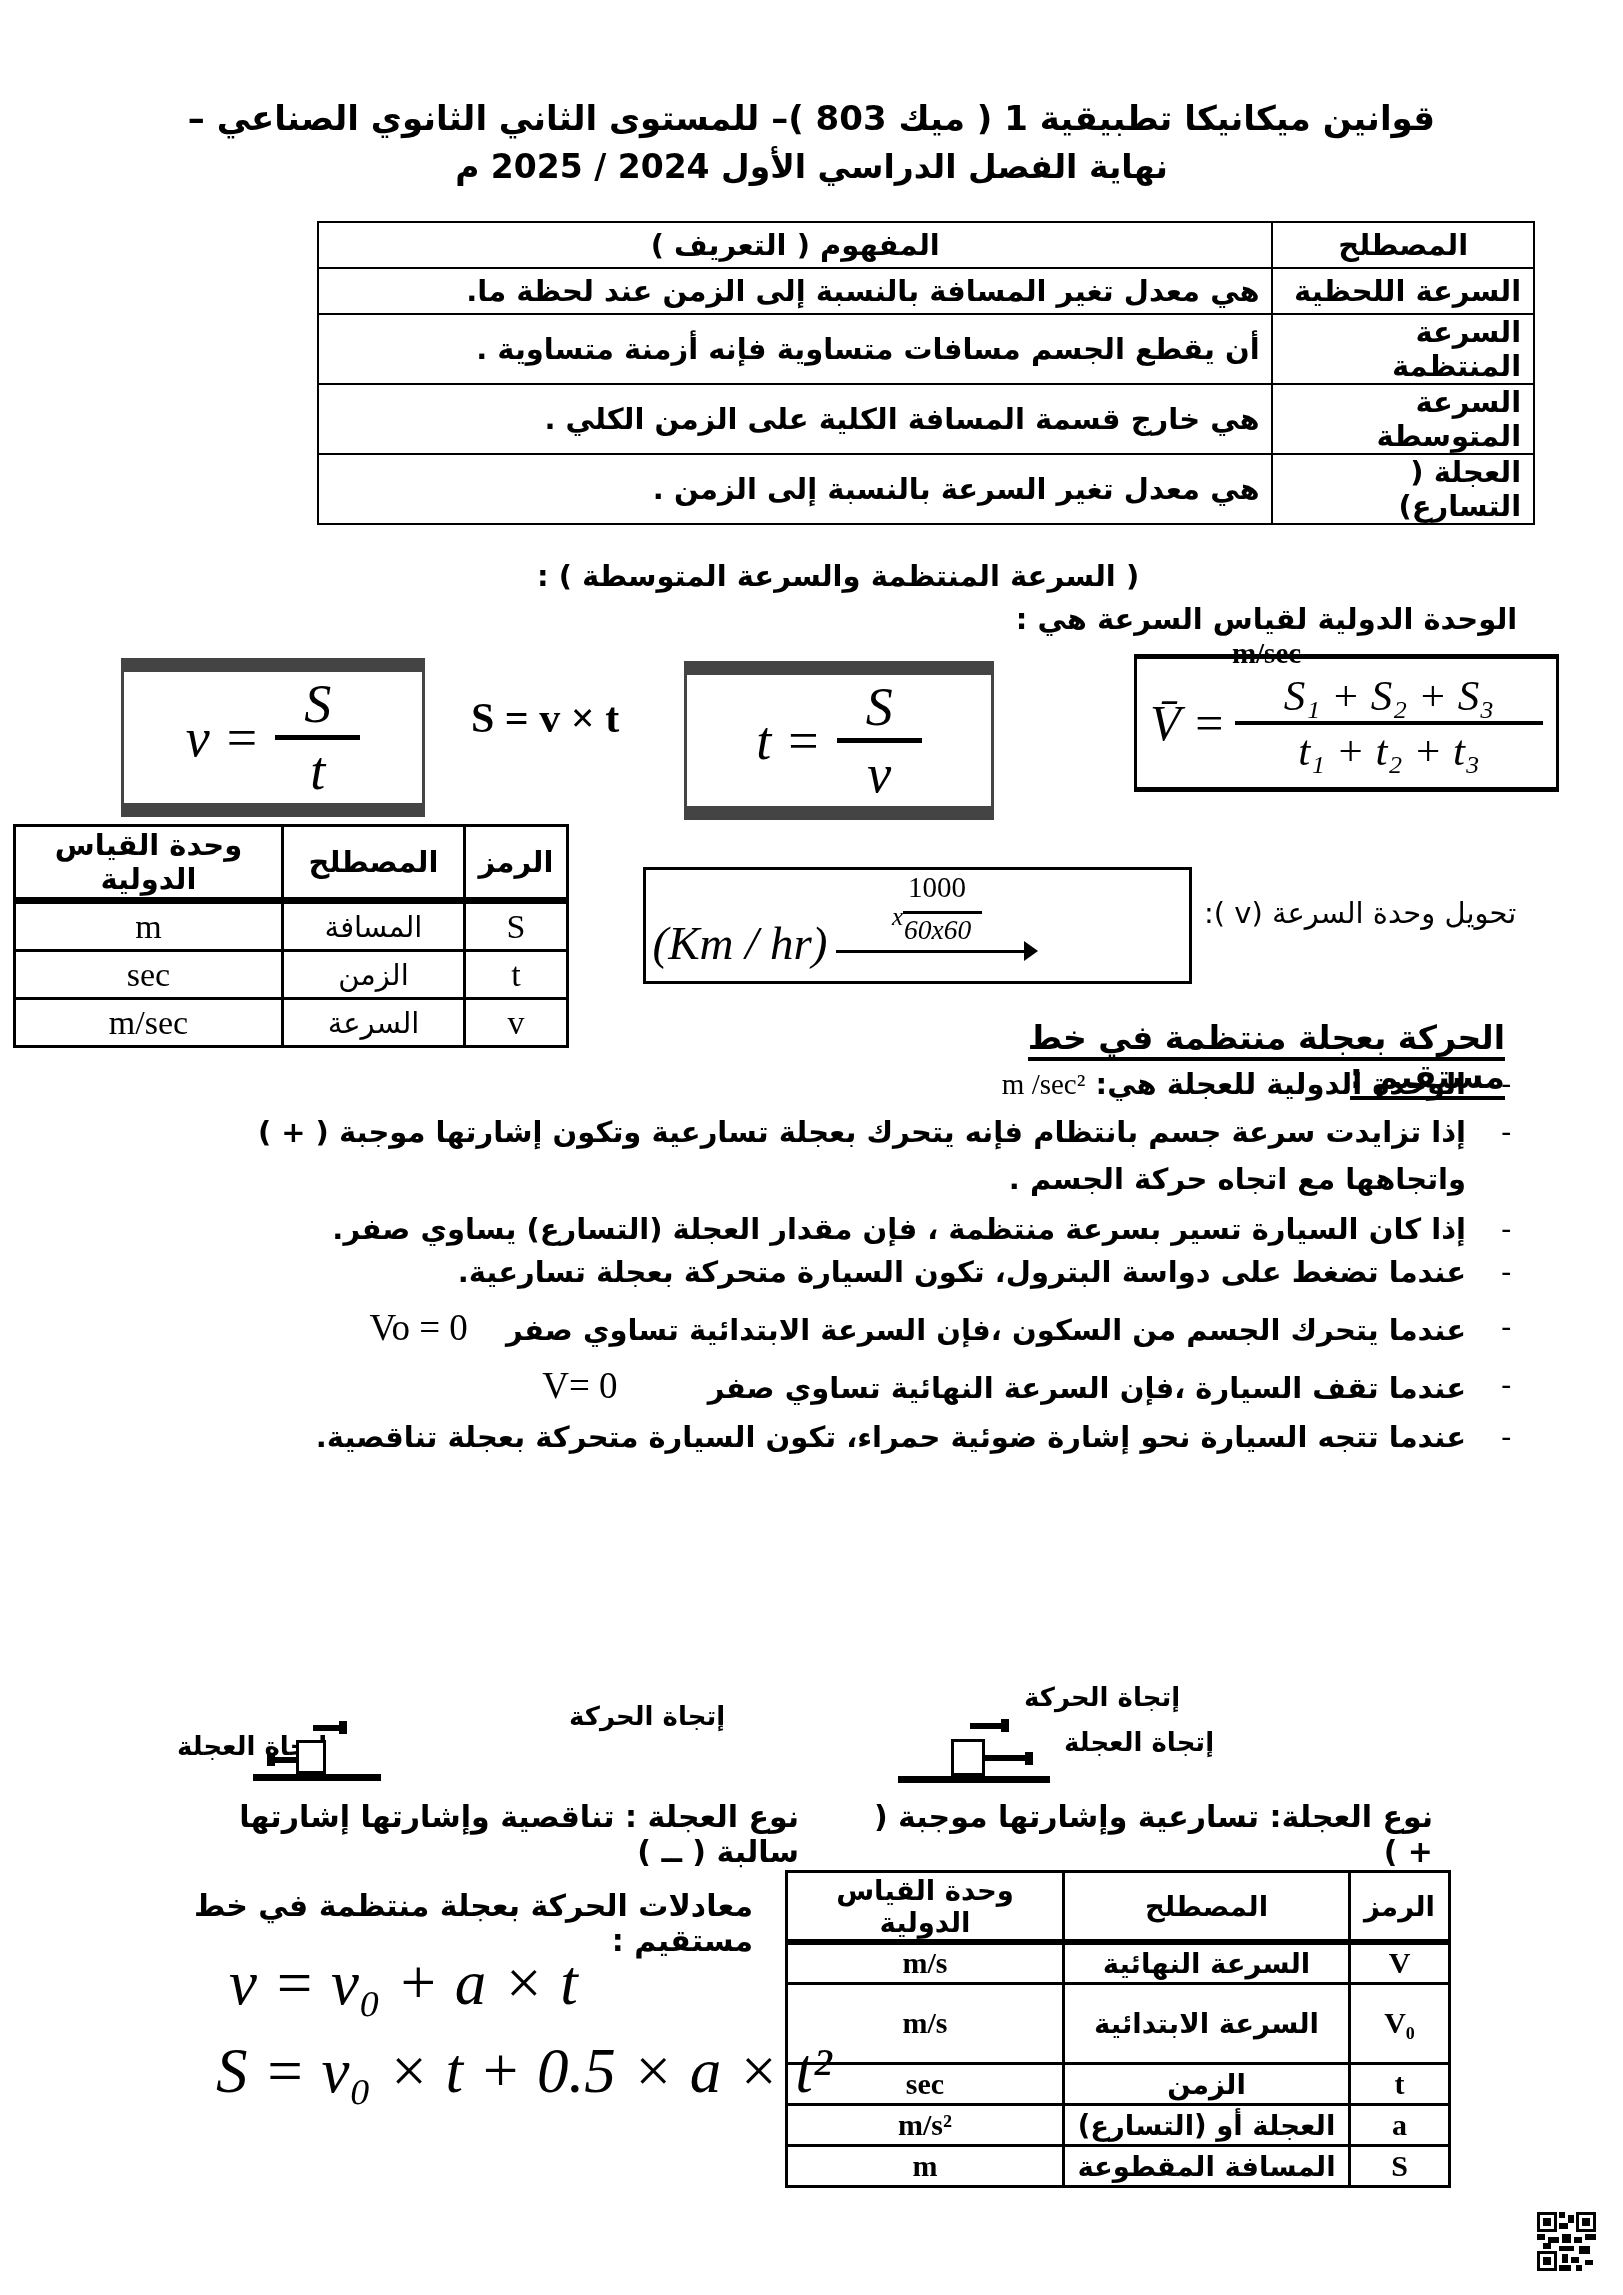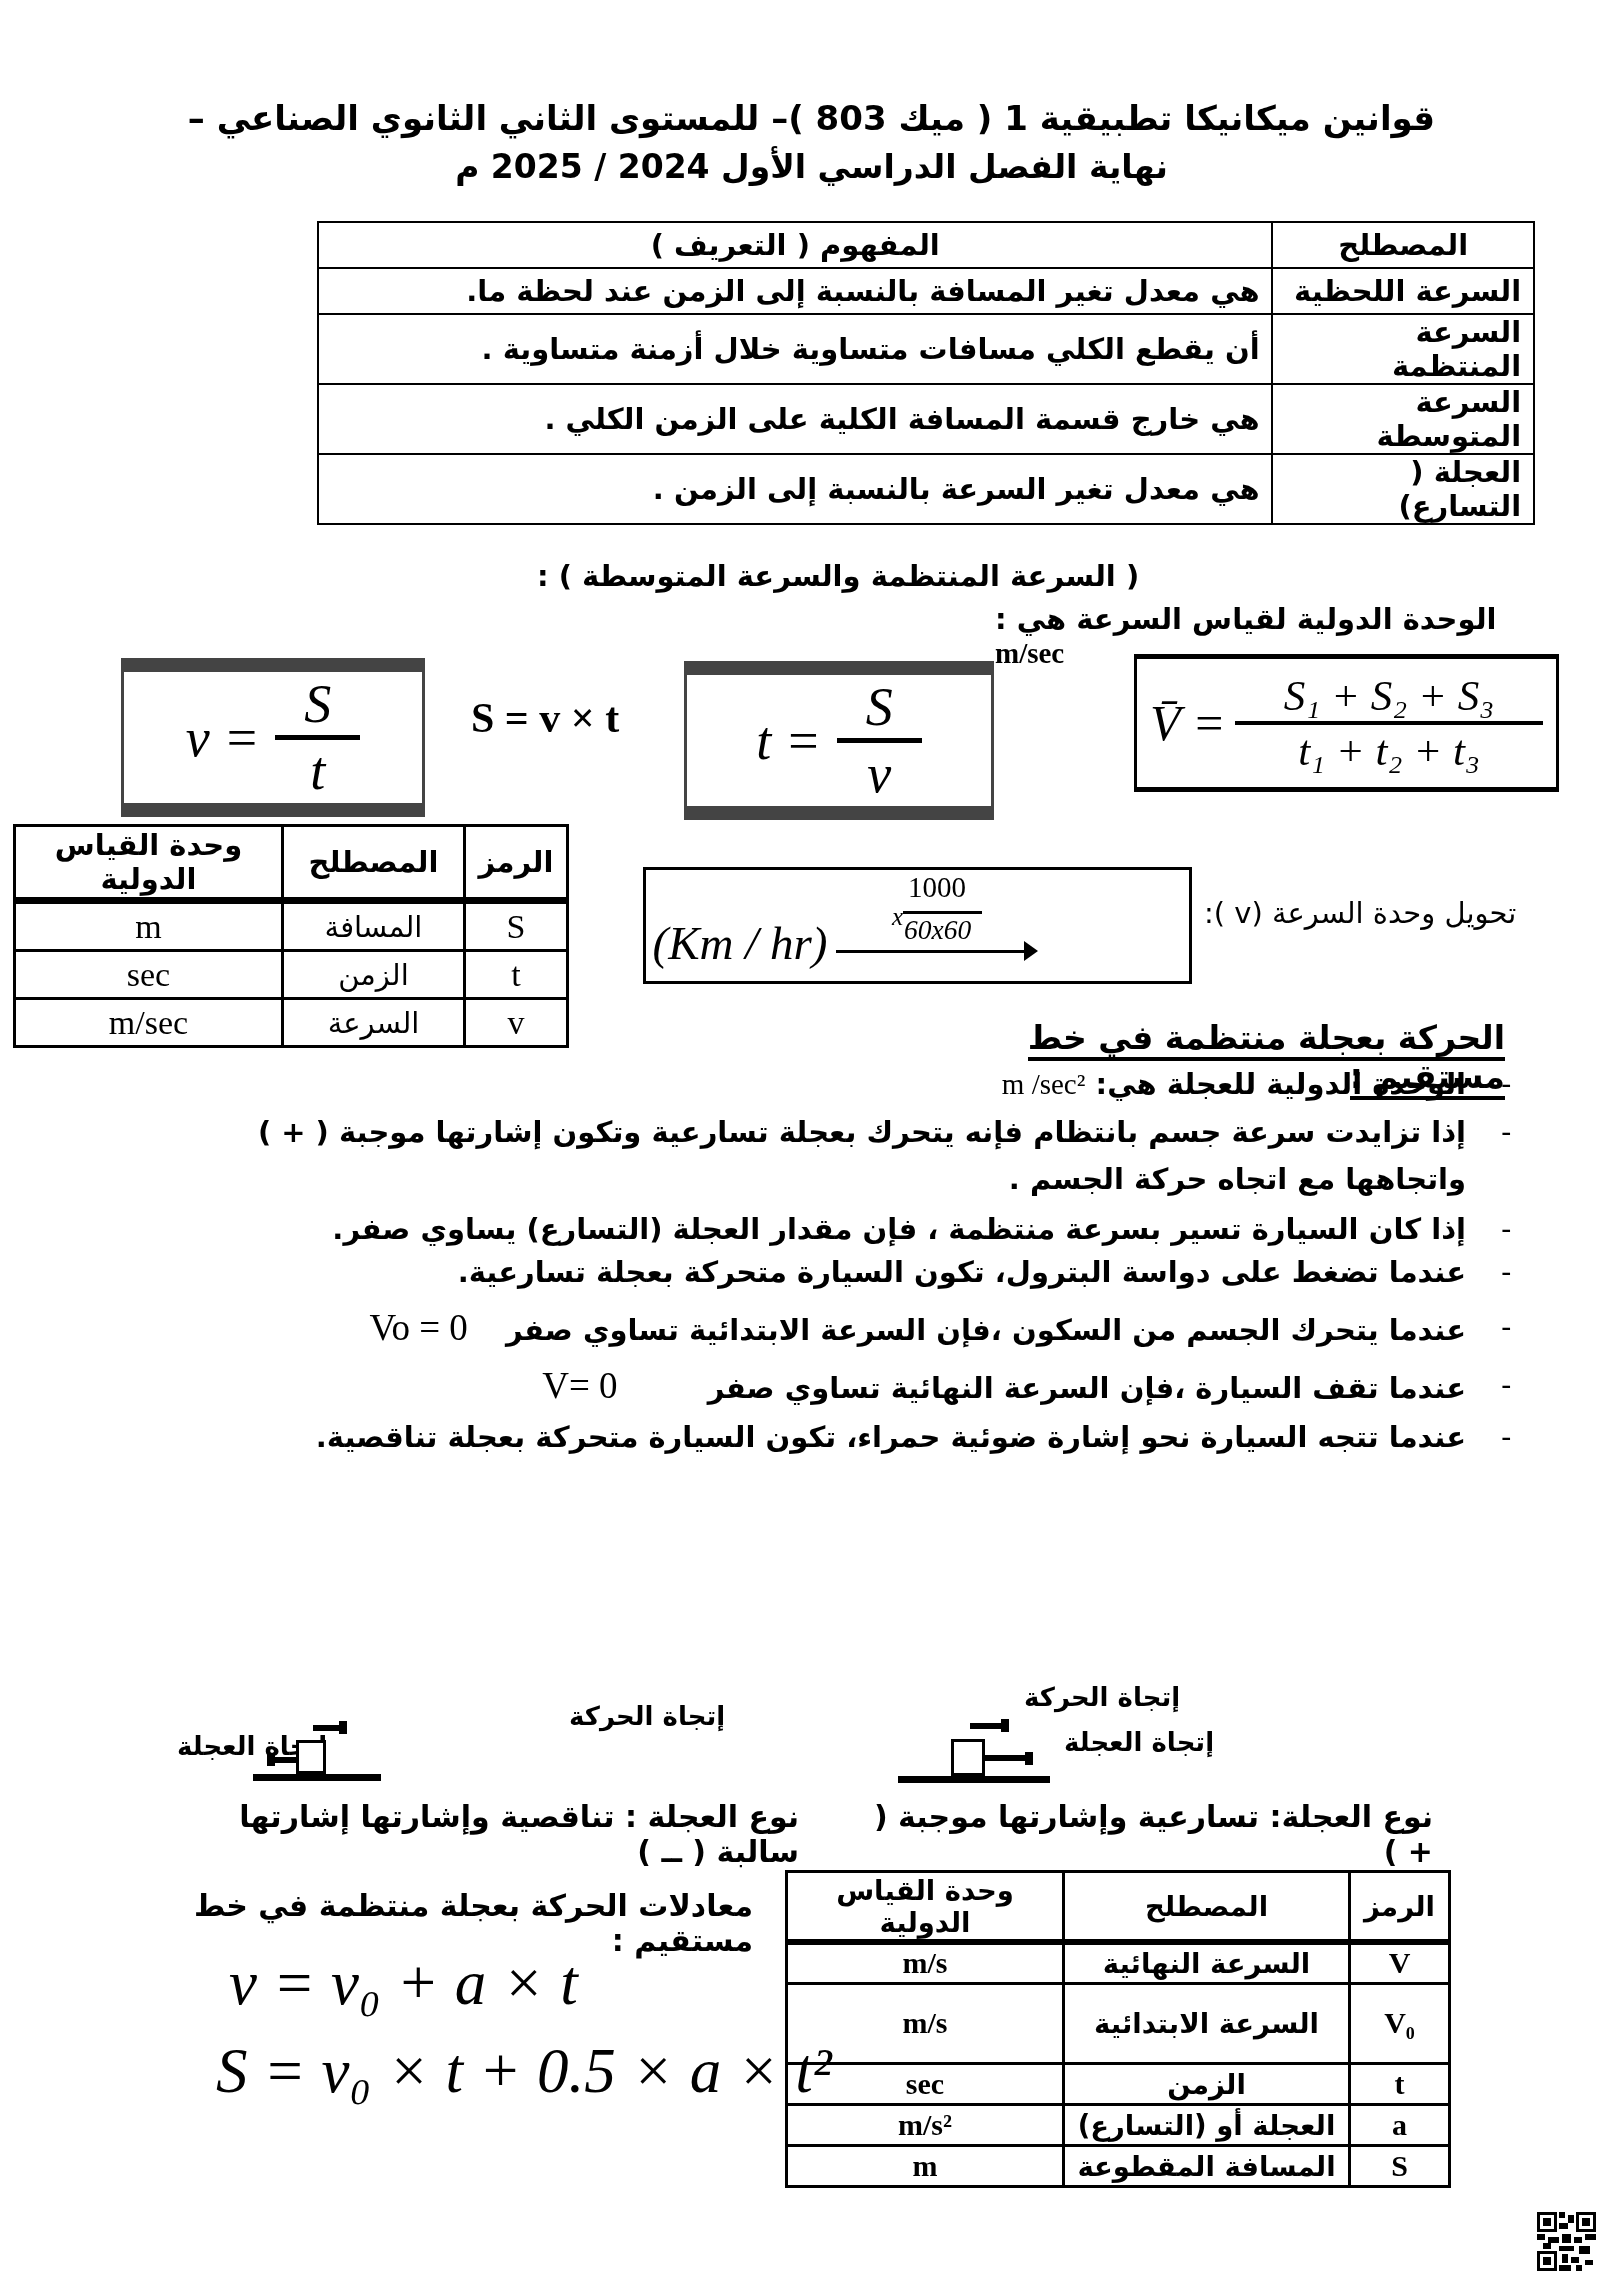--- a/index.html
+++ b/index.html
@@ -15,21 +15,21 @@
 
   
   table { border-collapse:collapse; }
   .deftbl { top:221px; left:317px; width:1218px; direction:rtl; }
   .deftbl td, .deftbl th { border:2.6px solid #000; font-size:29px; font-weight:bold; height:44px; padding:0 11.8px; }
   .deftbl th { }
   .deftbl .term { width:236px; text-align:right; }
   .deftbl .def { text-align:right; font-weight:bold;border-radius:14px; }
 
   .sechead { top:559px; left:537px; font-size:29px; font-weight:bold; direction:rtl; }
-  .unitline { top:602px; left:995px; width:543px; font-size:29px; font-weight:bold; direction:rtl; text-align:left; }
+  .unitline { top:602px; left:995px; width:543px; font-size:29px; font-weight:bold; direction:rtl; text-align:center; }
 
   
   .fbox { border:14.4px solid #444; border-left-width:3.9px; border-right-width:3.9px; background:#fff; display:flex; align-items:center; justify-content:center; }
   .frac { display:inline-flex; flex-direction:column; align-items:center; margin-left:15.7px; }
   .frac .num, .frac .den { font-family:"Liberation Serif", serif; font-style:italic; font-size:54px; line-height:1; }
   .frac .bar { width:85px; height:4.6px; background:#000; margin:3.9px 0; }
   .eqtxt { font-family:"Liberation Serif", serif; font-style:italic; font-size:54px; }
 
   
   .symtbl1 { top:824px; left:13px; width:556px; direction:rtl; }
@@ -77,21 +77,21 @@
       <tr>
     <th class="term" style="text-align:center">المصطلح</th>
     <th>المفهوم ( التعريف )</th>
   </tr>
   <tr>
     <td class="term">السرعة اللحظية</td>
     <td class="def">هي معدل تغير المسافة بالنسبة إلى الزمن عند لحظة ما.</td>
   </tr>
   <tr>
     <td class="term">السرعة المنتظمة</td>
-    <td class="def">أن يقطع الكلي مسافات متساوية خلال أزمنة متساوية .</td>
+    <td class="def">أن يقطع الجسم مسافات متساوية فإنه أزمنة متساوية .</td>
   </tr>
   <tr>
     <td class="term">السرعة المتوسطة</td>
     <td class="def">هي خارج قسمة المسافة الكلية على الزمن الكلي .</td>
   </tr>
   <tr>
     <td class="term">العجلة ( التسارع)</td>
     <td class="def">هي معدل تغير السرعة بالنسبة إلى الزمن .</td>
   </tr>
 </tbody>

